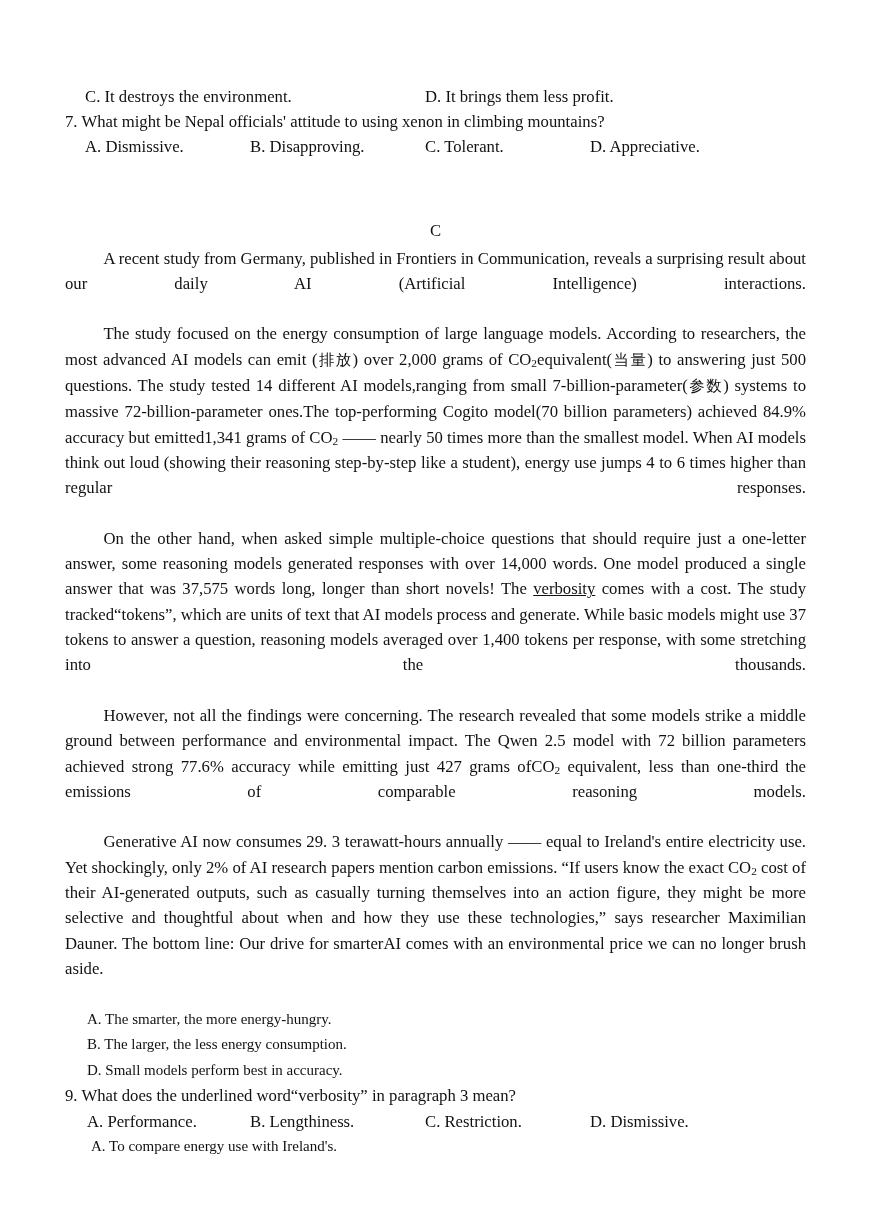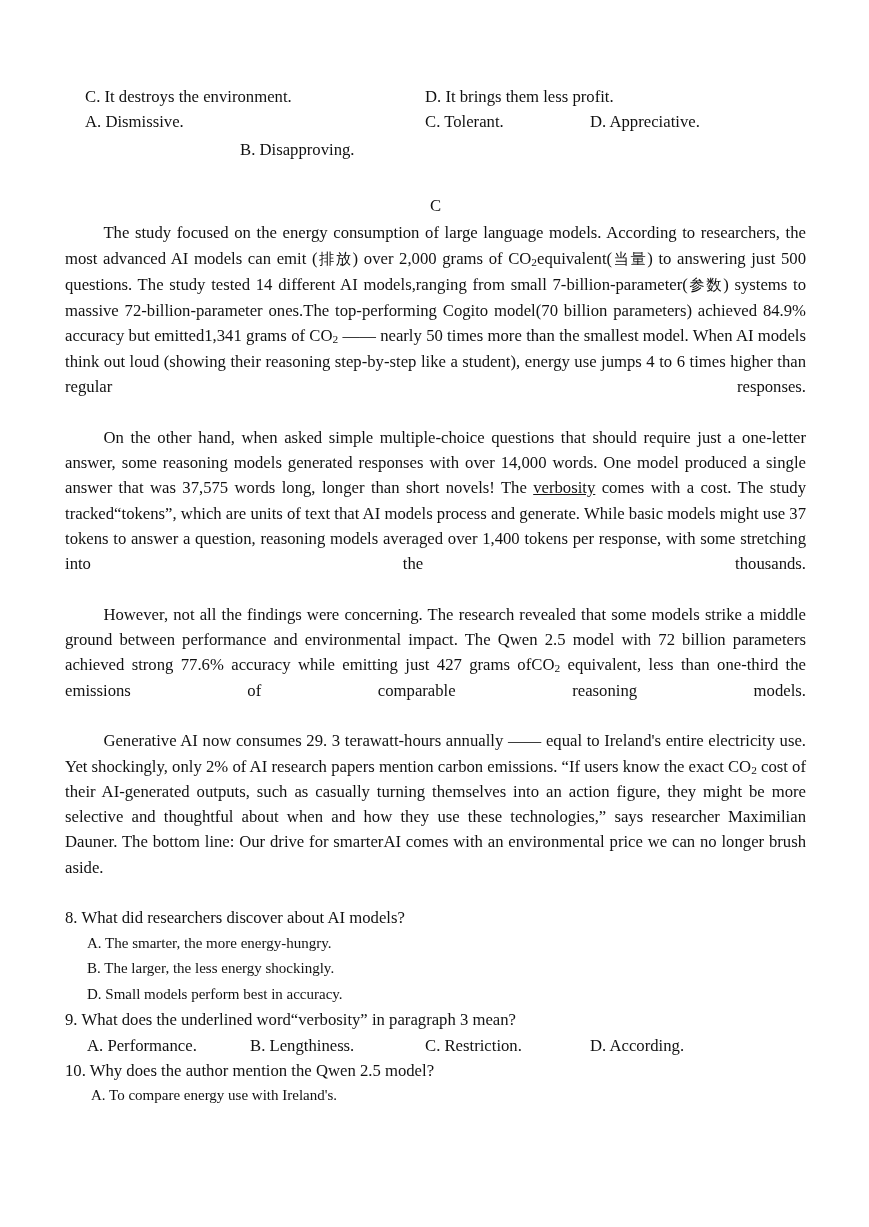--- a/index.html
+++ b/index.html
@@ -89,51 +89,51 @@
 <body>
 
 <div class="page">
   <div class="content">
 
     <div class="opt-row" style="height:25px;">
       <span class="opt" style="left:20px;">C. It destroys the environment.</span>
       <span class="opt" style="left:360px;">D. It brings them less profit.</span>
     </div>
 
+    <div class="q-stem">7. What might be Nepal officials' attitude to using xenon in climbing mountains?</div>
 
     <div class="opt-row" style="height:25px;text-decoration:underline;">
       <span class="opt" style="left:20px;">A. Dismissive.</span>
-      <span class="opt" style="left:175px;margin-top:28px;">B. Disapproving.</span>
+      <span class="opt" style="left:185px;">B. Disapproving.</span>
       <span class="opt" style="left:360px;">C. Tolerant.</span>
       <span class="opt" style="left:525px;">D. Appreciative.</span>
     </div>
 
     <div class="section-label">C</div>
 
     <div id="passage-paragraphs">
+        <p class="para"><span>A recent study from Germany, published in Frontiers in Communication, reveals a surprising result about our daily AI (Artificial Intelligence) interactions.</span></p>
         <p class="para"><span>The study focused on the energy consumption of large language models. According to researchers, the most advanced AI models can emit (</span><span class="cjk">排放</span><span>) over 2,000 grams of CO</span><sub>2</sub><span>equivalent(</span><span class="cjk">当量</span><span>) to answering just 500 questions. The study tested 14 different AI models,ranging from small 7-billion-parameter(</span><span class="cjk">参数</span><span>) systems to massive 72-billion-parameter ones.The top-performing Cogito model(70 billion parameters) achieved 84.9% accuracy but emitted1,341 grams of CO</span><sub>2</sub><span> —— nearly 50 times more than the smallest model. When AI models think out loud (showing their reasoning step-by-step like a student), energy use jumps 4 to 6 times higher than regular responses.</span></p>
         <p class="para"><span>On the other hand, when asked simple multiple-choice questions that should require just a one-letter answer, some reasoning models generated responses with over 14,000 words. One model produced a single answer that was 37,575 words long, longer than short novels! The </span><span class="u">verbosity</span><span> comes with a cost. The study tracked“tokens”, which are units of text that AI models process and generate. While basic models might use 37 tokens to answer a question, reasoning models averaged over 1,400 tokens per response, with some stretching into the thousands.</span></p>
         <p class="para"><span>However, not all the findings were concerning. The research revealed that some models strike a middle ground between performance and environmental impact. The Qwen 2.5 model with 72 billion parameters achieved strong 77.6% accuracy while emitting just 427 grams ofCO</span><sub>2</sub><span> equivalent, less than one-third the emissions of comparable reasoning models.</span></p>
         <p class="para"><span>Generative AI now consumes 29. 3 terawatt-hours annually —— equal to Ireland's entire electricity use. Yet shockingly, only 2% of AI research papers mention carbon emissions. “If users know the exact CO</span><sub>2</sub><span> cost of their AI-generated outputs, such as casually turning themselves into an action figure, they might be more selective and thoughtful about when and how they use these technologies,” says researcher Maximilian Dauner. The bottom line: Our drive for smarterAI comes with an environmental price we can no longer brush aside.</span></p>
       </div>
 
-    <div class="q-stem">8. What did researchers discover about AI models?</div>
     <div id="q8-options">
         <div class="opt-stack"><span>A. The smarter, the more energy-hungry.</span></div>
-        <div class="opt-stack"><span>B. The larger, the less energy shockingly.</span></div>
+        <div class="opt-stack"><span>B. The larger, the less energy consumption.</span></div>
         <div class="opt-stack"><span>D. Small models perform best in accuracy.</span></div>
       </div>
 
     <div class="q-stem">9. What does the underlined word“verbosity” in paragraph 3 mean?</div>
     <div class="opt-row" style="height:25px;">
       <span class="opt" style="left:22px;">A. Performance.</span>
       <span class="opt" style="left:185px;text-align:center;">B. Lengthiness.</span>
       <span class="opt" style="left:360px;">C. Restriction.</span>
-      <span class="opt" style="left:525px;">D. According.</span>
+      <span class="opt" style="left:525px;">D. Dismissive.</span>
     </div>
 
-    <div class="q-stem">10. Why does the author mention the Qwen 2.5 model?</div>
     <div id="q10-options">
         <div class="opt-stack wide-indent"><span>A. To compare energy use with Ireland's.</span></div>
       </div>
 
   </div>
 </div>
 
 </body></html>

